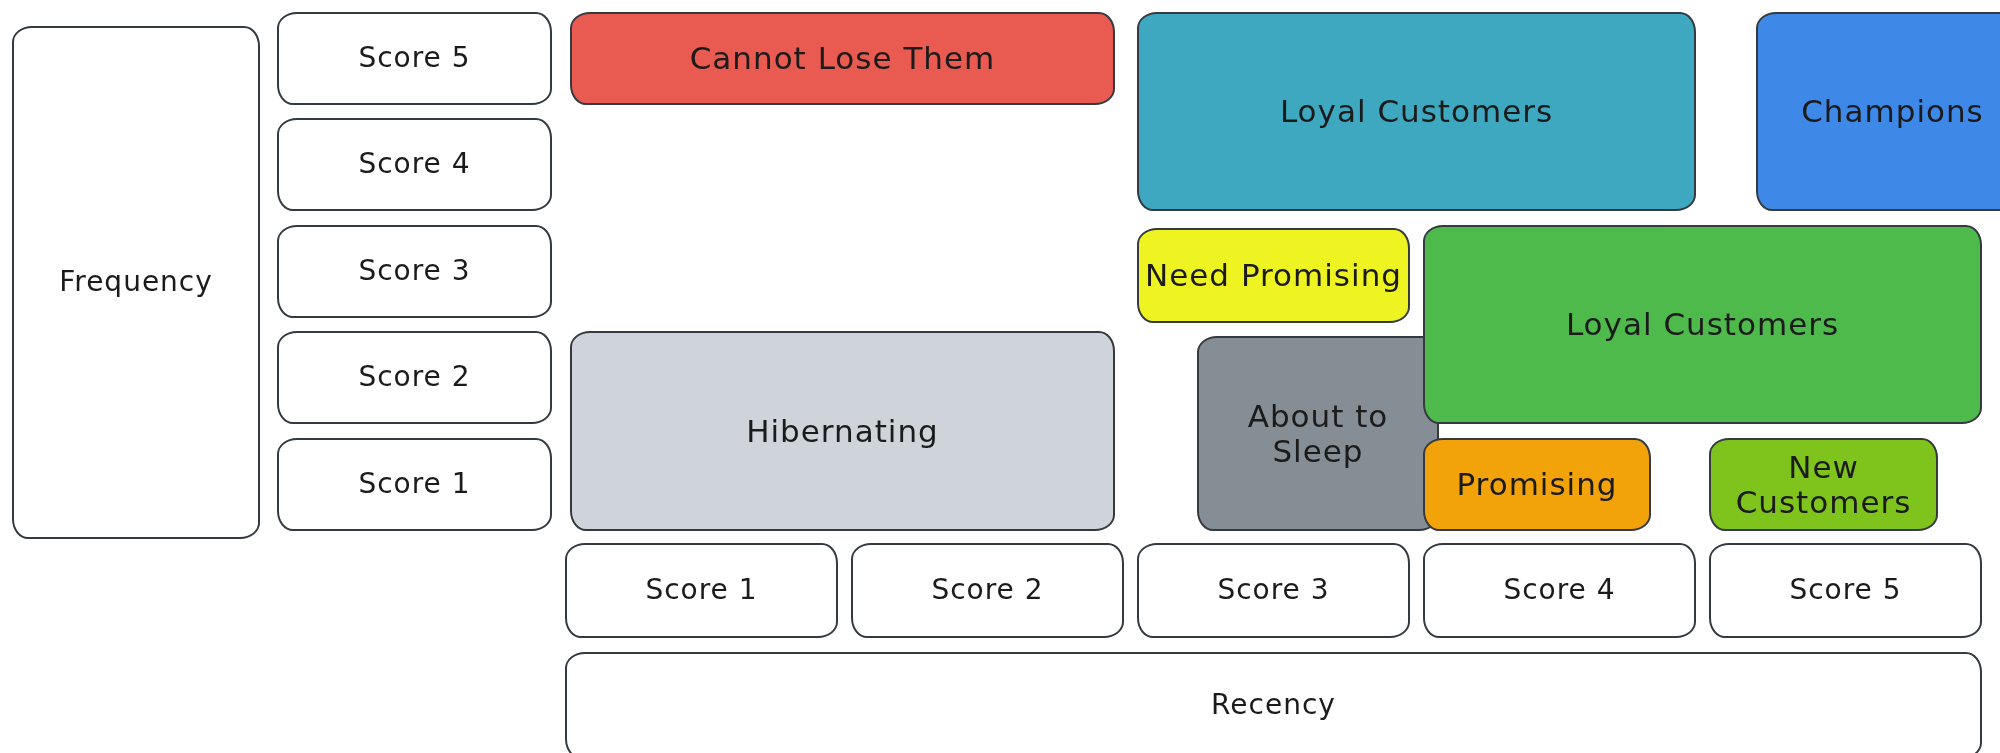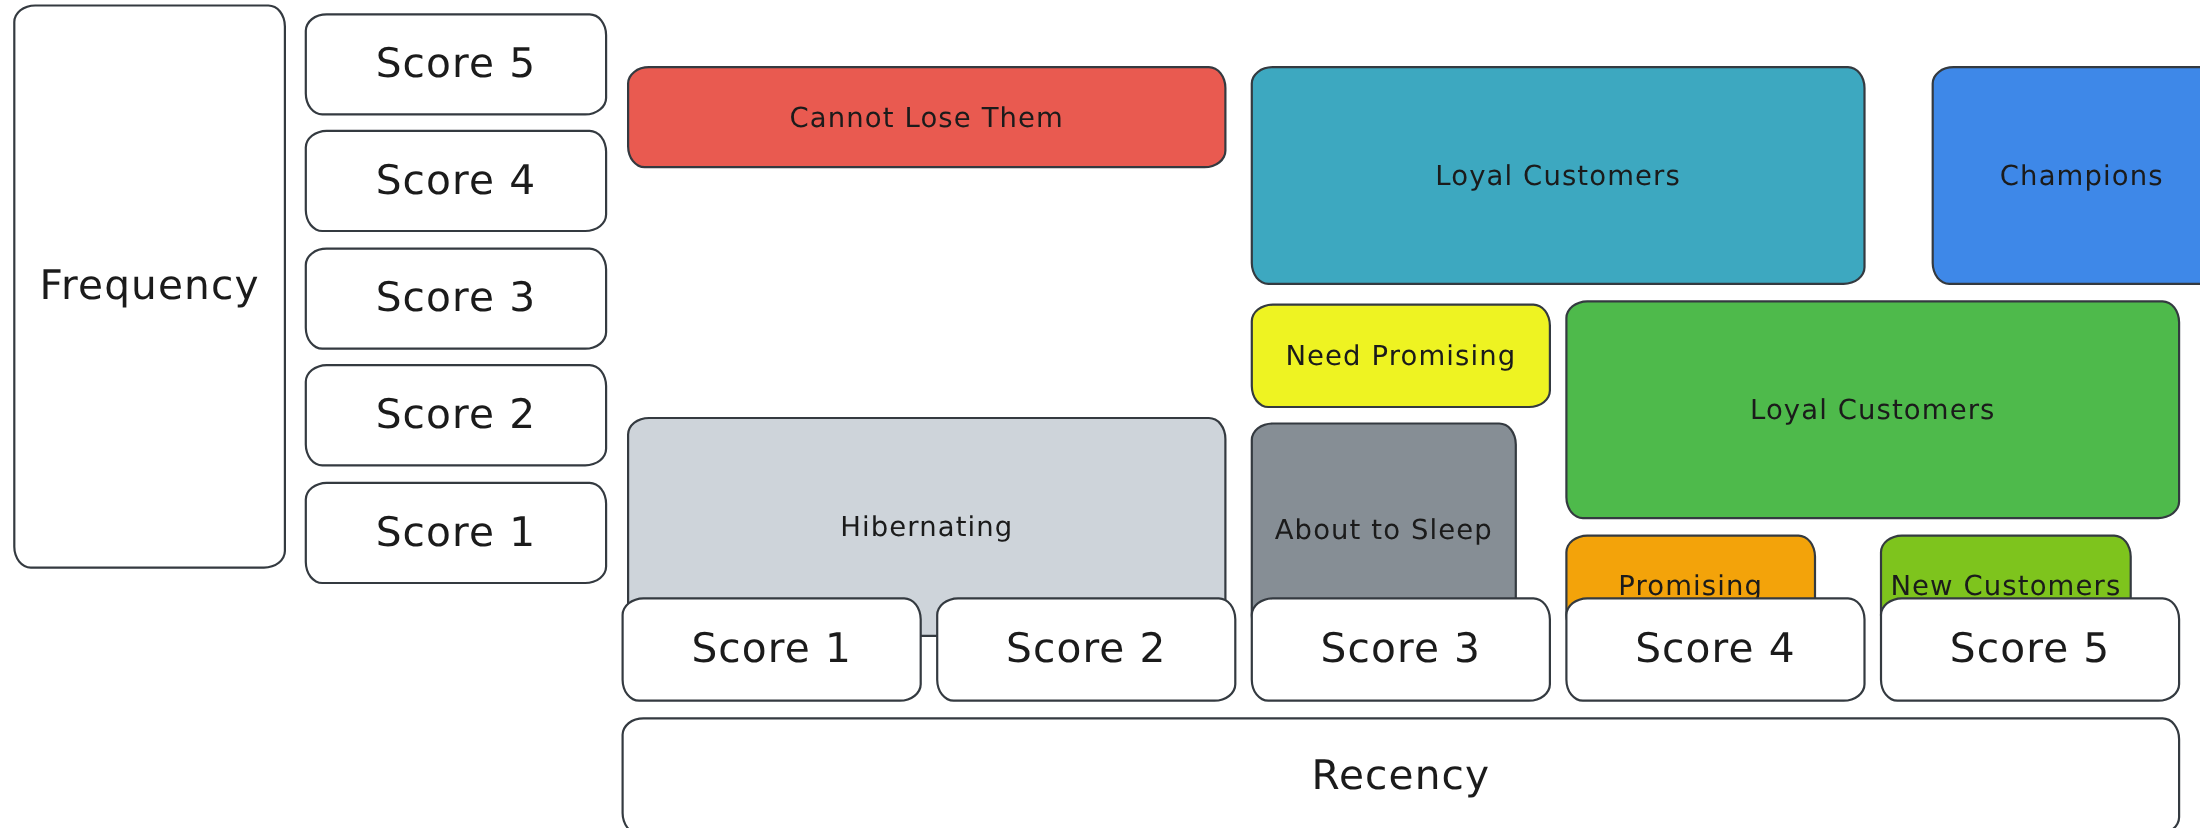--- a/index.html
+++ b/index.html
@@ -13,48 +13,48 @@
   }
   .box {
     position: absolute;
     box-sizing: border-box;
     border: 2.5px solid #343a40;
     border-radius: 18px;
     display: flex;
     align-items: center;
     justify-content: center;
     text-align: center;
-    font-size: 37px;
+    font-size: 28px;
     letter-spacing: 1px;
     line-height: 1.1;
     background: #ffffff;
     
     border-top-left-radius: 20px 16px;
     border-top-right-radius: 16px 20px;
     border-bottom-right-radius: 20px 16px;
     border-bottom-left-radius: 16px 20px;
   }
-  .seg { font-size: 25px; margin-top: 48px; }
+  .seg { font-size: 31px; }
 
   
-  .freq-axis   { left: 12px;  top: 4px;  width: 248px; height: 513px; }
+  .freq-axis   { left: 12px;  top: 26px;  width: 248px; height: 513px; }
   .fscore      { left: 277px; width: 275px; height: 93px; }
   .fscore-5    { top: 12px; }
   .fscore-4    { top: 118px; }
   .fscore-3    { top: 225px; }
   .fscore-2    { top: 331px; }
   .fscore-1    { top: 438px; }
 
   
   .seg-cannot-lose     { left: 570px;  top: 12px;  width: 545px; height: 93px; }
   .seg-at-risk         { left: 570px;  top: 118px; width: 545px; height: 200px; }
   .seg-hibernating     { left: 570px;  top: 331px; width: 545px; height: 200px; text-align: center; }
   .seg-loyal-teal      { left: 1137px; top: 12px;  width: 559px; height: 199px; }
   .seg-need-attention  { left: 1137px; top: 228px; width: 273px; height: 95px; }
-  .seg-about-to-sleep  { left: 1137px; top: 336px; width: 242px; height: 195px; }
+  .seg-about-to-sleep  { left: 1197px; top: 336px; width: 242px; height: 195px; }
   .seg-champions       { left: 1756px; top: 12px;  width: 273px; height: 199px; }
   .seg-loyal-green     { left: 1423px; top: 225px; width: 559px; height: 199px; }
   .seg-promising       { left: 1423px; top: 438px; width: 228px; height: 93px; }
   .seg-new-customers   { left: 1709px; top: 438px; width: 229px; height: 93px; }
 
   
   .rscore      { top: 543px; width: 273px; height: 95px; }
   .rscore-1    { left: 565px; }
   .rscore-2    { left: 851px; }
   .rscore-3    { left: 1137px; }

